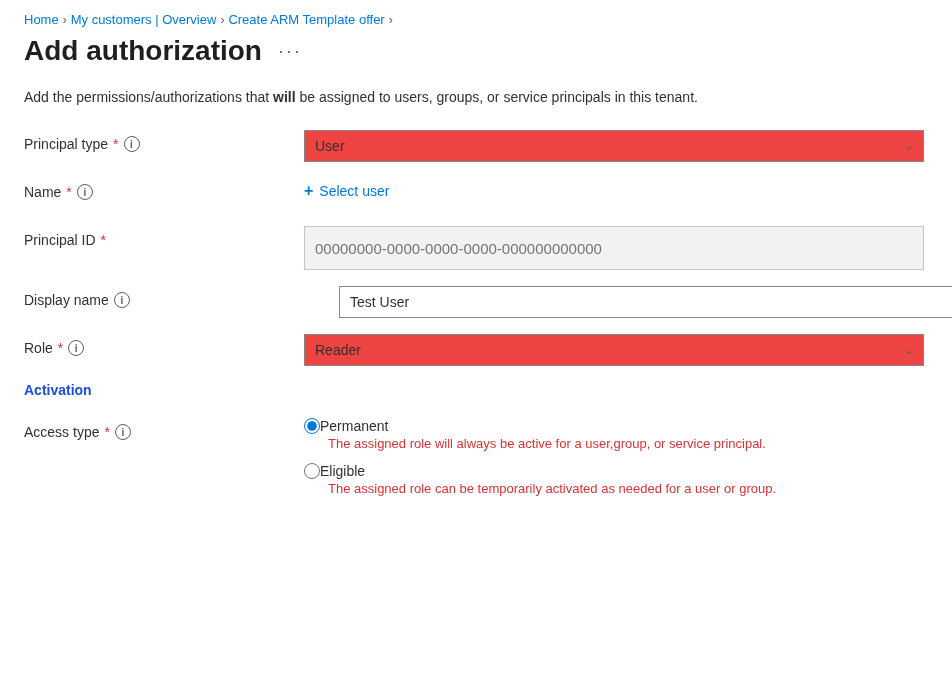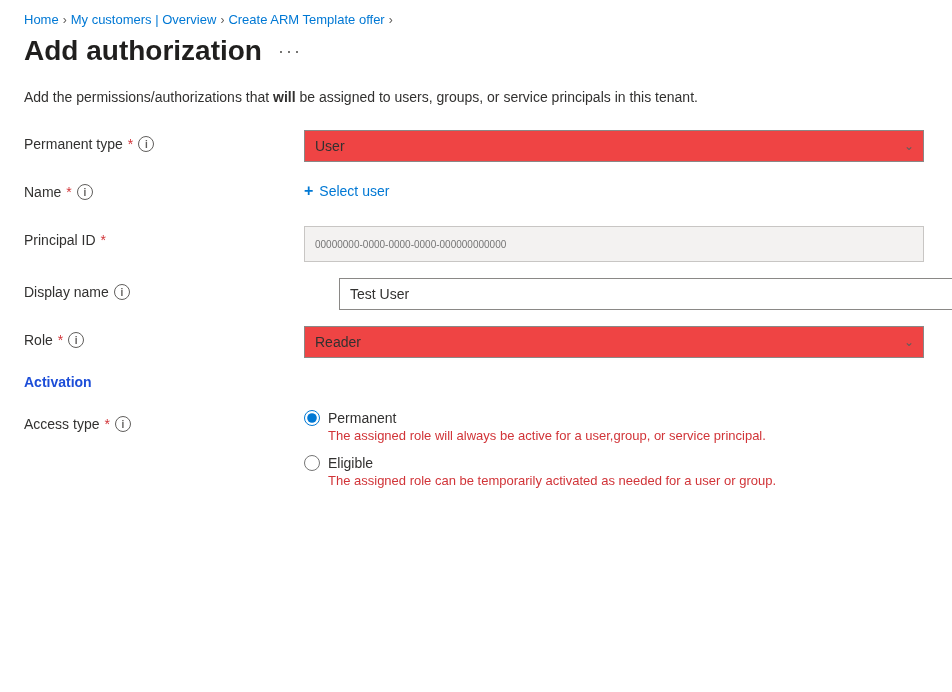--- a/index.html
+++ b/index.html
@@ -132,24 +132,24 @@
       cursor: pointer;
       padding: 4px 0;
       font-family: inherit;
     }
     .select-user-plus {
       font-size: 16px;
       font-weight: 600;
     }
     .principal-id-field {
       width: 100%;
-      height: 36px;
+      height: 44px;
       border: 1px solid #c8c6c4;
       padding: 0 10px;
-      font-size: 10px;
+      font-size: 15px;
       color: #a19f9d;
       background: #f3f2f1;
       outline: none;
     }
     .text-input {
       width: 100%;
       height: 32px;
       border: 1px solid #8a8886;
       padding: 0 10px;
       font-size: 14px;
@@ -163,21 +163,20 @@
       font-size: 14px;
       font-weight: 700;
       color: #1d4ed8;
       margin-bottom: 20px;
     }
     .radio-group { display: flex; flex-direction: column; gap: 12px; }
     .radio-option { display: flex; flex-direction: column; gap: 2px; }
     .radio-row {
       display: flex;
       align-items: flex-start;
-      gap: 8px;
     }
     .radio-input {
       width: 16px;
       height: 16px;
       accent-color: #0078d4;
       cursor: pointer;
       flex-shrink: 0;
     }
     .radio-label {
       font-size: 14px;
@@ -208,21 +207,21 @@
 </div>
 
 <p class="description">
   Add the permissions/authorizations that <strong>will</strong> be assigned to users, groups, or service principals in this tenant.
 </p>
 
 <div class="form-section">
 
   <div class="form-row">
     <div class="form-label">
-      <span>Permanent type</span>
+      <span>Principal type</span>
       <span class="required"> *</span>
       <span class="info-icon">i</span>
     </div>
     <div class="form-control">
       <div class="select-wrapper">
         <select class="select-box">
           <option>User</option>
           <option>Group</option>
           <option>Service Principal</option>
         </select>

